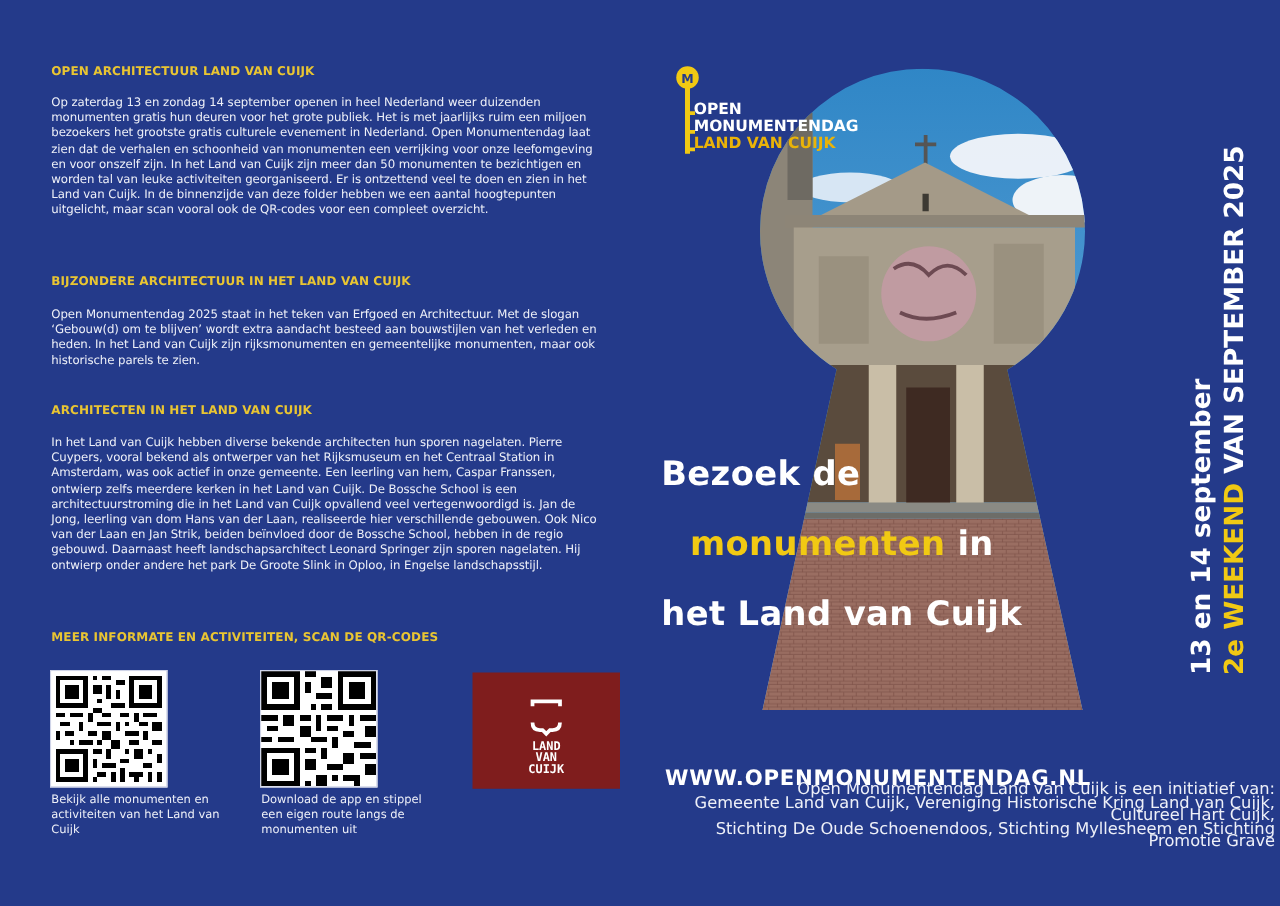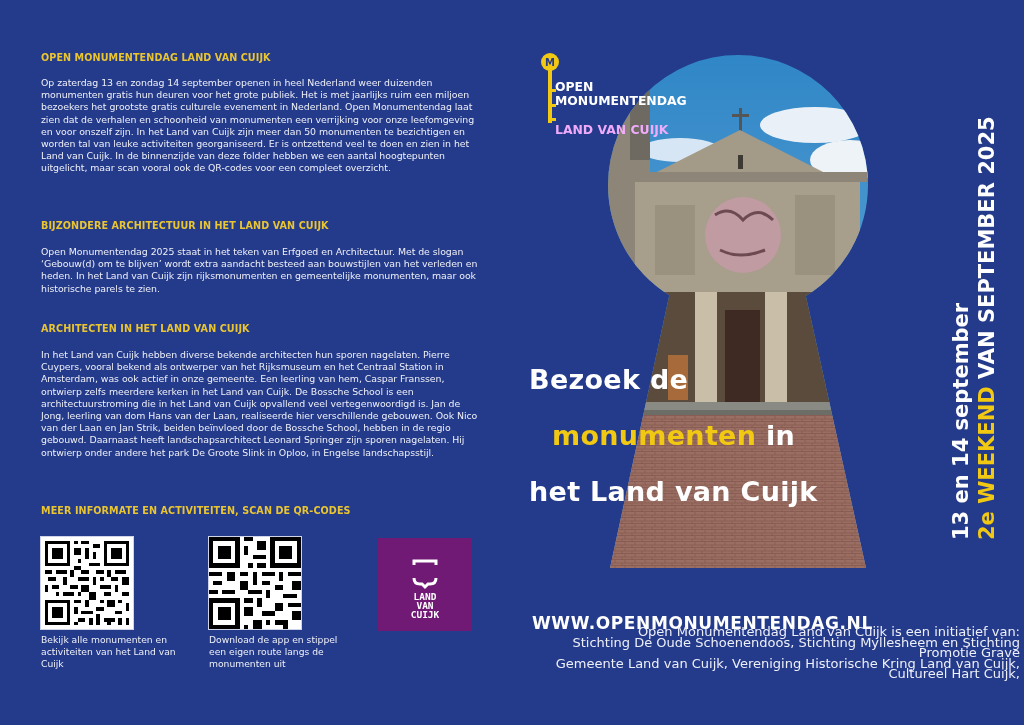--- a/index.html
+++ b/index.html
@@ -20,35 +20,35 @@
   }
   .qr {
     position:absolute; width:94px; height:94px; background:#fff;
     border:1px solid #cfd4e8; box-sizing:border-box;
   }
   .qr svg { width:100%; height:100%; display:block; }
   .cap {
     position:absolute; font-size:9.2px; line-height:11.8px; color:#eef0f8; width:140px;
   }
   .redlogo {
-    position:absolute; left:378px; top:538px; width:94px; height:93px; background:#701a75;
+    position:absolute; left:378px; top:538px; width:118px; height:93px; background:#7f1d1d;
   }
   .redlogo svg { width:100%; height:100%; display:block; }
 
   
   .keyhole {
     position:absolute; left:600px; top:50px; width:280px; height:525px;
   }
   .keyhole svg { width:100%; height:100%; display:block; }
   .logo { position:absolute; left:537px; top:52px; }
   .logo .txt {
     position:absolute; left:18px; top:28px; font-weight:bold; font-size:12.4px;
     line-height:13.5px; white-space:nowrap;
   }
-  .logo .y { color:#f0abfc;margin-top:16px; }
+  .logo .y { color:#eab308; }
   .headline {
     position:absolute; left:529px; top:352px; font-weight:bold;
     font-size:27px; line-height:56px; white-space:nowrap; letter-spacing:0.3px;
   }
   .headline .hl { color:#f1c913;margin-left:23px; }
   .vert {
     position:absolute; left:948px; top:540px; transform-origin:0 0; transform:rotate(-90deg);
     font-weight:bold; white-space:nowrap;
   }
   .vert .l1 { font-size:21px; line-height:26px; }
@@ -60,21 +60,21 @@
   }
   .credits {
     position:absolute; left:520px; top:627px; width:500px; text-align:right;
     font-size:13px; line-height:10.6px; color:#eef0f8;
   }
 </style>
 </head>
 <body>
 
 <div class="left">
-  <div class="h" style="top:52px">OPEN MONUMENTENDAG LAND VAN CUIJK</div>
+  <div class="h" style="top:52px">OPEN ARCHITECTUUR LAND VAN CUIJK</div>
   <div class="p" style="top:77px">Op zaterdag 13 en zondag 14 september openen in heel Nederland weer duizenden monumenten gratis hun deuren voor het grote publiek. Het is met jaarlijks ruim een miljoen bezoekers het grootste gratis culturele evenement in Nederland. Open Monumentendag laat zien dat de verhalen en schoonheid van monumenten een verrijking voor onze leefomgeving en voor onszelf zijn. In het Land van Cuijk zijn meer dan 50 monumenten te bezichtigen en worden tal van leuke activiteiten georganiseerd. Er is ontzettend veel te doen en zien in het Land van Cuijk. In de binnenzijde van deze folder hebben we een aantal hoogtepunten uitgelicht, maar scan vooral ook de QR-codes voor een compleet overzicht.</div>
 
   <div class="h" style="top:220px">BIJZONDERE ARCHITECTUUR IN HET LAND VAN CUIJK</div>
   <div class="p" style="top:246px">Open Monumentendag 2025 staat in het teken van Erfgoed en Architectuur. Met de slogan ‘Gebouw(d) om te blijven’ wordt extra aandacht besteed aan bouwstijlen van het verleden en heden. In het Land van Cuijk zijn rijksmonumenten en gemeentelijke monumenten, maar ook historische parels te zien.</div>
 
   <div class="h" style="top:323px">ARCHITECTEN IN HET LAND VAN CUIJK</div>
   <div class="p" style="top:349px">In het Land van Cuijk hebben diverse bekende architecten hun sporen nagelaten. Pierre Cuypers, vooral bekend als ontwerper van het Rijksmuseum en het Centraal Station in Amsterdam, was ook actief in onze gemeente. Een leerling van hem, Caspar Franssen, ontwierp zelfs meerdere kerken in het Land van Cuijk. De Bossche School is een architectuurstroming die in het Land van Cuijk opvallend veel vertegenwoordigd is. Jan de Jong, leerling van dom Hans van der Laan, realiseerde hier verschillende gebouwen. Ook Nico van der Laan en Jan Strik, beiden beïnvloed door de Bossche School, hebben in de regio gebouwd. Daarnaast heeft landschapsarchitect Leonard Springer zijn sporen nagelaten. Hij ontwierp onder andere het park De Groote Slink in Oploo, in Engelse landschapsstijl.</div>
 
   <div class="h" style="top:505px">MEER INFORMATE EN ACTIVITEITEN, SCAN DE QR-CODES</div>
 </div>
@@ -196,15 +196,15 @@
 
 <div class="vert">
   <div class="l1">13 en 14 september</div>
   <div class="l2"><span class="y">2e WEEKEND</span><span> VAN SEPTEMBER 2025</span></div>
 </div>
 
 <div class="url">WWW.OPENMONUMENTENDAG.NL</div>
 
 <div class="credits">
   <div>Open Monumentendag Land van Cuijk is een initiatief van:</div>
+  <div>Gemeente Land van Cuijk, Vereniging Historische Kring Land van Cuijk, Cultureel Hart Cuijk,</div>
   <div>Stichting De Oude Schoenendoos, Stichting Myllesheem en Stichting Promotie Grave</div>
-  <div>Gemeente Land van Cuijk, Vereniging Historische Kring Land van Cuijk, Cultureel Hart Cuijk,</div>
 </div>
 
 </body></html>

